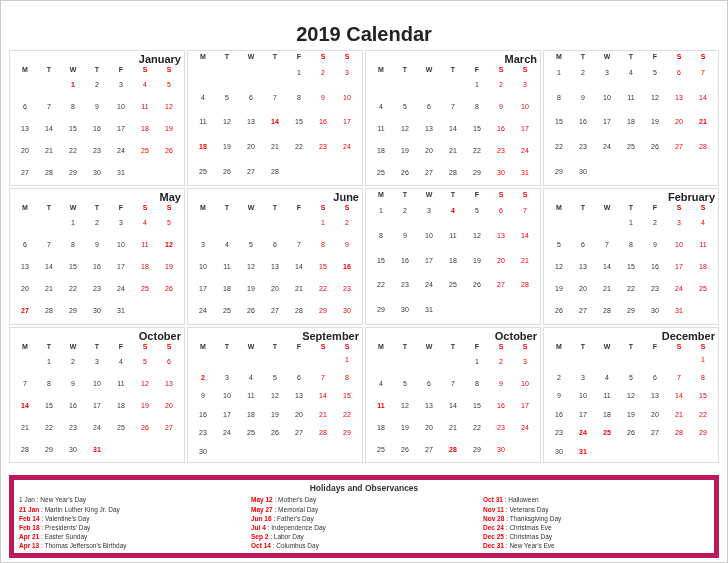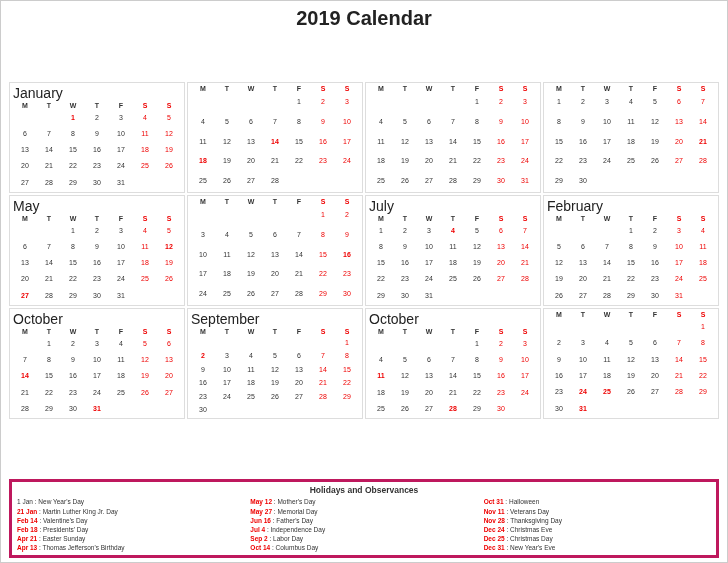--- a/index.html
+++ b/index.html
@@ -9,22 +9,21 @@
       font-family: Arial, sans-serif;
       background: #fff;
       overflow: hidden;
     }
     .page {
       width: 728px;
       height: 563px;
       border: 1px solid #ccc;
       display: flex;
       flex-direction: column;
-      padding: 6px 8px 4px 8px;
-      gap: 48px;
+      padding: 22px 8px 4px 8px;
     }
     .main-title {
       text-align: center;
       font-size: 20px;
       font-weight: bold;
       color: #222;
       margin-bottom: 4px;
     }
     .calendar-grid {
       display: grid;
@@ -33,23 +32,23 @@
       gap: 2px;
       flex: 1;
     }
     .month-block {
       border: 1px solid #ddd;
       padding: 2px 3px;
       display: flex;
       flex-direction: column;
     }
     .month-title {
-      text-align: left;
-      font-size: 14px;
-      font-weight: normal;
+      text-align: right;
+      font-size: 11px;
+      font-weight: bold;
       color: #222;
       margin-bottom: 1px;
     }
     .cal-table {
       width: 100%;
       border-collapse: collapse;
       flex: 1;
     }
     .cal-table th {
       font-size: 7px;
@@ -68,21 +67,21 @@
       color: #333;
     }
     .cal-table td.sat, .cal-table td.sun {
       color: #e00;
     }
     .cal-table td.holiday {
       color: #e00;
       font-weight: bold;
     }
     .holidays-section {
-      border: 3px solid #be185d;
+      border: 5px solid #be185d;
       padding: 3px 5px;
       margin-top: 12px;
     }
     .holidays-title {
       text-align: center;
       font-size: 8.5px;
       font-weight: bold;
       color: #333;
       margin-bottom: 2px;
     }
@@ -226,20 +225,21 @@
               <td>27</td>
               <td>28</td>
               <td></td>
               <td class="sat"></td>
               <td class="sun"></td>
             </tr>
           </tbody>
         </table>
       </div>
       <div class="month-block">
+        <div class="month-title">March</div>
         <table class="cal-table">
           <thead>
             <tr>
               <th>M</th>
               <th>T</th>
               <th>W</th>
               <th>T</th>
               <th>F</th>
               <th class="sat">S</th>
               <th class="sun">S</th>
@@ -413,20 +413,21 @@
               <td>29</td>
               <td>30</td>
               <td>31</td>
               <td class="sat"></td>
               <td class="sun"></td>
             </tr>
           </tbody>
         </table>
       </div>
       <div class="month-block">
+        <div class="month-title">June</div>
         <table class="cal-table">
           <thead>
             <tr>
               <th>M</th>
               <th>T</th>
               <th>W</th>
               <th>T</th>
               <th>F</th>
               <th class="sat">S</th>
               <th class="sun">S</th>
@@ -475,21 +476,20 @@
               <td>26</td>
               <td>27</td>
               <td>28</td>
               <td class="sat">29</td>
               <td class="sun">30</td>
             </tr>
           </tbody>
         </table>
       </div>
       <div class="month-block">
-        <div class="month-title">July</div>
         <table class="cal-table">
           <thead>
             <tr>
               <th>M</th>
               <th>T</th>
               <th>W</th>
               <th>T</th>
               <th>F</th>
               <th class="sat">S</th>
               <th class="sun">S</th>
@@ -799,20 +799,21 @@
               <td>27</td>
               <td class="holiday">28</td>
               <td>29</td>
               <td class="sat">30</td>
               <td class="sun"></td>
             </tr>
           </tbody>
         </table>
       </div>
       <div class="month-block">
+        <div class="month-title">December</div>
         <table class="cal-table">
           <thead>
             <tr>
               <th>M</th>
               <th>T</th>
               <th>W</th>
               <th>T</th>
               <th>F</th>
               <th class="sat">S</th>
               <th class="sun">S</th>

